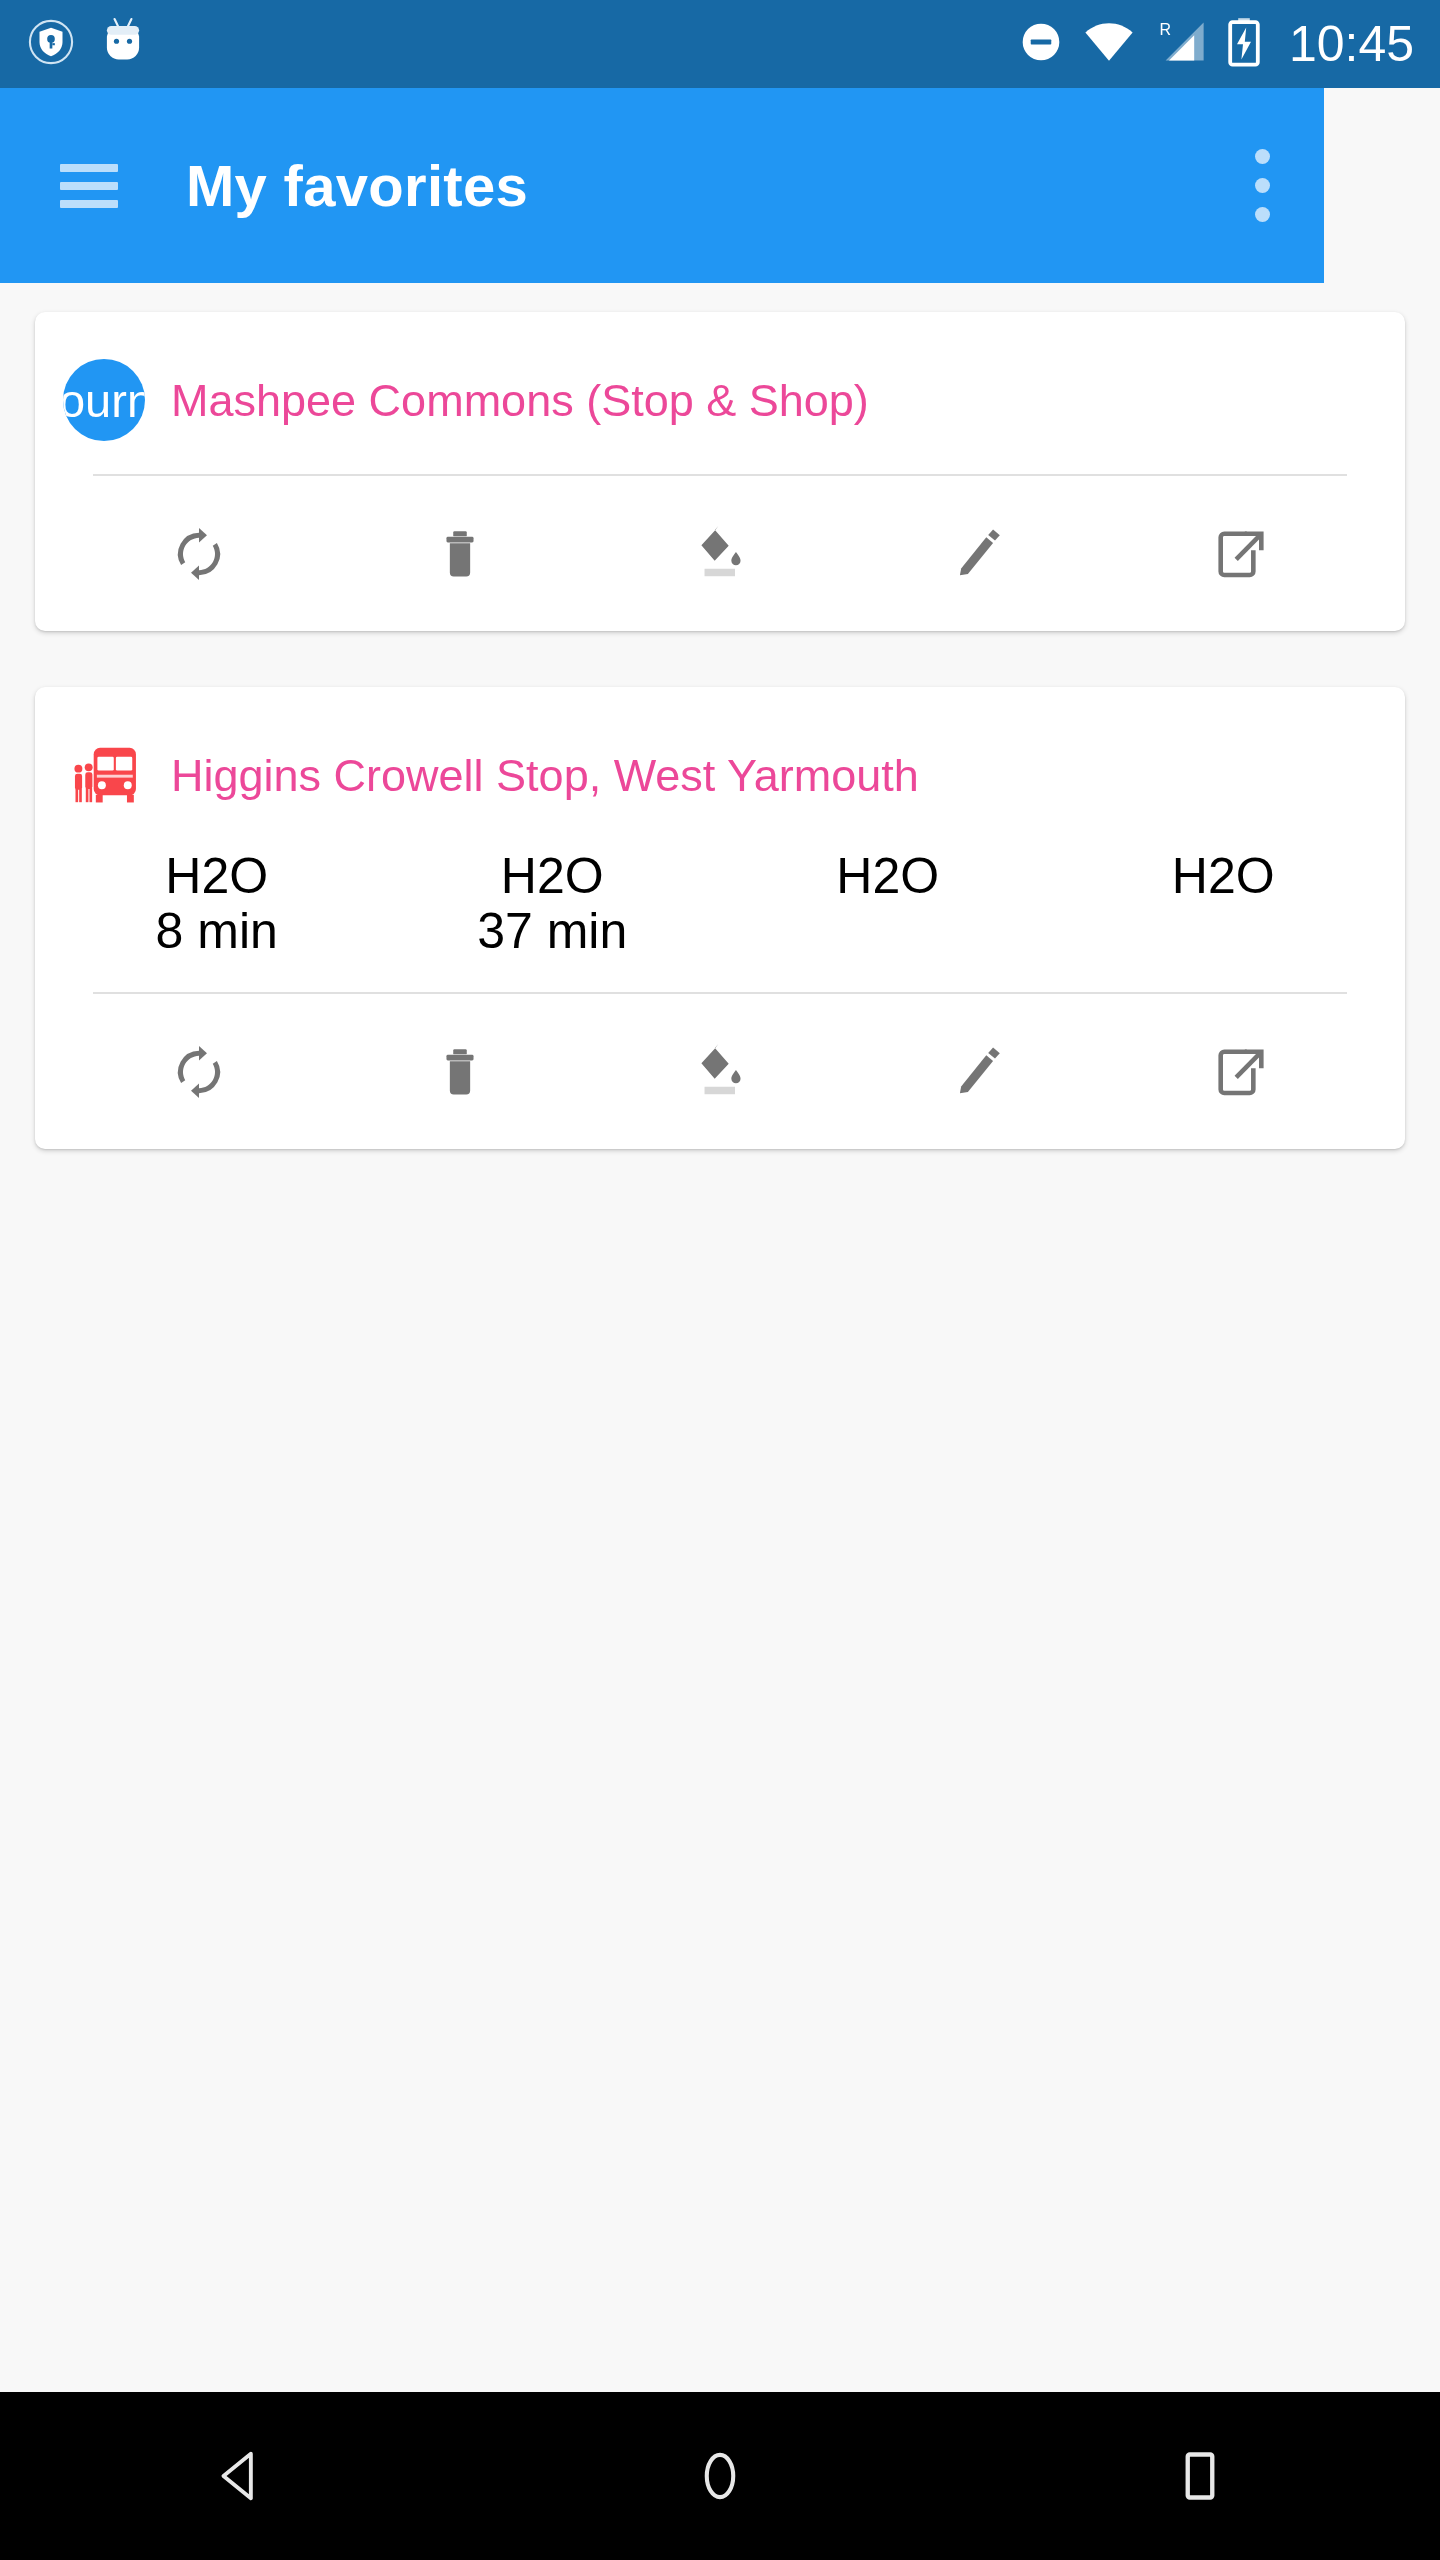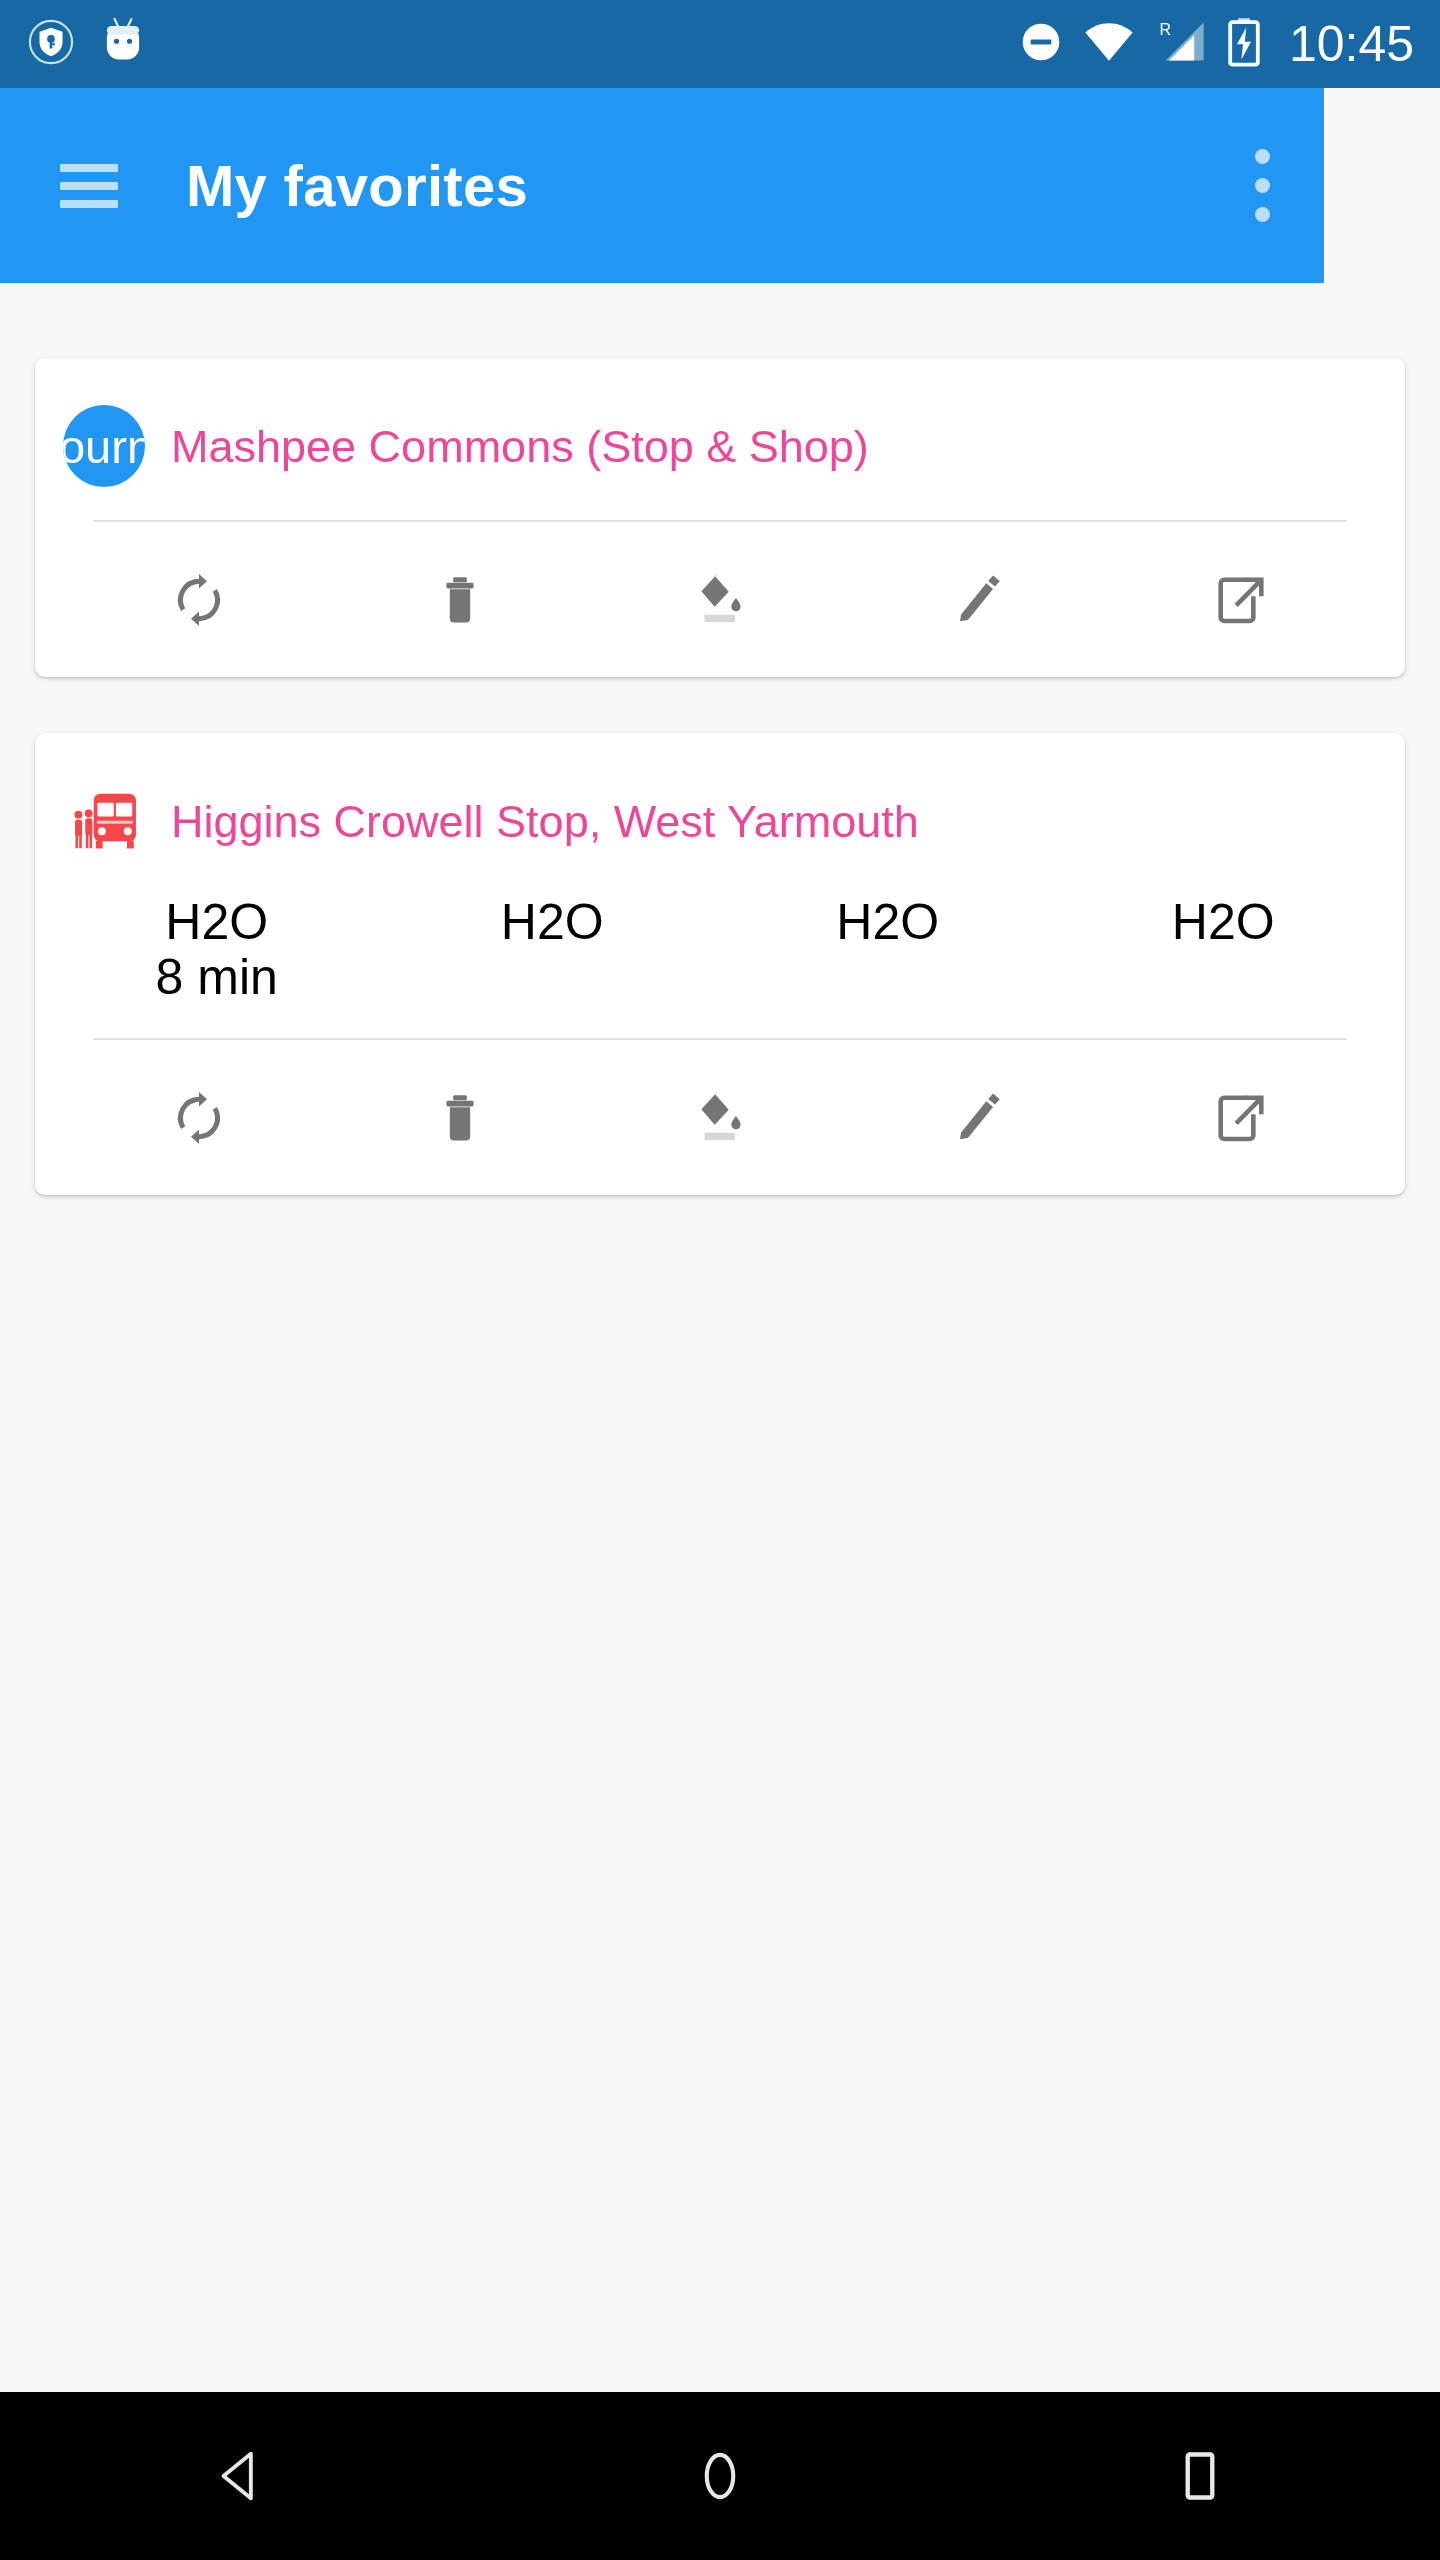--- a/index.html
+++ b/index.html
@@ -95,21 +95,20 @@
   }
 
   
   .content {
     position: absolute;
     top: 283px; left: 0;
     width: 1440px;
     height: 2109px;
     background: #f8f8f8;
     padding: 29px 35px 0 35px;
-    margin-top: 46px;
   }
 
   .card {
     background: #ffffff;
     border-radius: 10px;
     box-shadow: 0 2px 5px rgba(0,0,0,0.16), 0 1px 2px rgba(0,0,0,0.10);
     margin-bottom: 56px;
     padding: 0;
   }
 
@@ -362,20 +361,21 @@
       <div class="card-title">Higgins Crowell Stop, West Yarmouth</div>
     </div>
 
     <div class="times-row">
       <div class="time-cell">
         <span class="route">H2O</span>
         <span class="mins">8 min</span>
       </div>
       <div class="time-cell">
         <span class="route">H2O</span>
+        <span class="mins">37 min</span>
       </div>
       <div class="time-cell">
         <span class="route">H2O</span>
       </div>
       <div class="time-cell">
         <span class="route">H2O</span>
       </div>
     </div>
 
     <div class="card-divider"></div>

